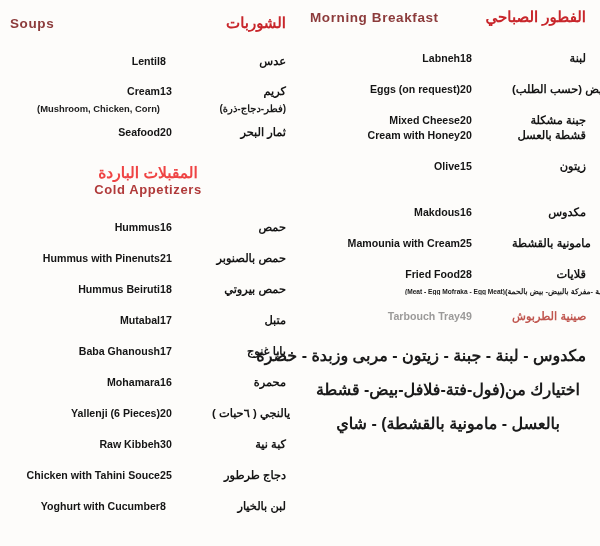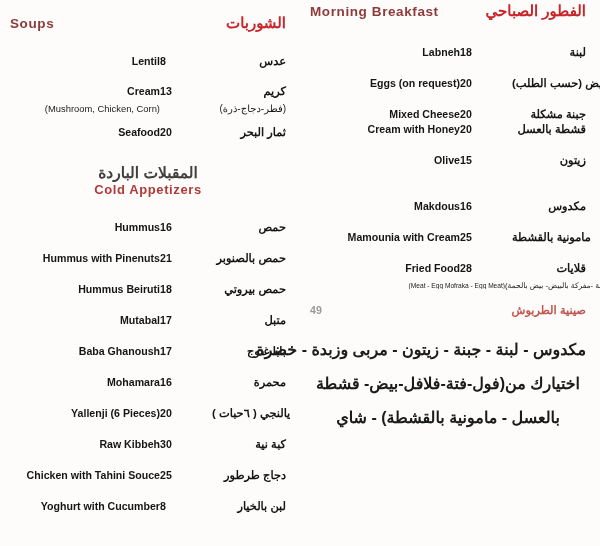--- a/index.html
+++ b/index.html
@@ -55,21 +55,21 @@
     white-space: nowrap;
   }
   
   .section-head.stacked {
     text-align: center;
     line-height: 1.15;
   }
   .section-head.stacked .hdr-ar {
     display: block;
     font-size: 15.5px;
-    color: #404040;
+    color: #ef4444;
     margin-bottom: 1px;
   }
   .section-head.stacked .hdr-en {
     display: block;
     font-size: 13px;
     color: #b03a3a;
   }
 
   
   .item-row {
@@ -94,21 +94,21 @@
     flex: 1 1 auto;
     text-align: right;
     direction: rtl;
     font-size: 11.4px;
   }
   
   .sub-row {
     display: flex;
     align-items: baseline;
     font-size: 9.4px;
-    font-weight: normal;
+    font-weight: bold;
     color: #1b1b1b;
     white-space: nowrap;
   }
   .sub-row .item-en { flex: 0 0 150px; }
   .sub-row .item-ar { font-size: 10px; }
   .sub-row.tiny { font-size: 6.6px; }
   .sub-row.tiny .item-en { flex: 0 0 195px; }
   .sub-row.tiny .item-ar { font-size: 7.6px; }
 
   
@@ -218,21 +218,21 @@
         <span class="item-en">Yoghurt with Cucumber</span>
         <span class="item-price">8</span>
         <span class="item-ar">لبن بالخيار</span>
       </div>
     </div>
 
   </div>
 
   <div class="column col-right">
 
-    <div class="section-head" style="margin-top:2px;">
+    <div class="section-head" style="margin-top:8px;">
       <div class="hdr-row">
         <span class="hdr-en">Morning Breakfast</span>
         <span class="hdr-ar">الفطور الصباحي</span>
       </div>
     </div>
 
     <div style="margin-top:25px;">
       <div class="item-row" style="margin-bottom:17px;">
         <span class="item-en">Labneh</span>
         <span class="item-price">18</span>
@@ -271,20 +271,21 @@
       <div class="item-row" style="margin-bottom:6px;">
         <span class="item-en">Fried Food</span>
         <span class="item-price">28</span>
         <span class="item-ar">قلايات</span>
       </div>
       <div class="sub-row tiny" style="margin-bottom:13px;">
         <span class="item-en">(Meat - Egg Mofraka - Egg Meat)</span>
         <span class="item-ar">(لحمة -مفركة بالبيض- بيض بالحمة)</span>
       </div>
       <div class="item-row muted">
+        <span class="item-en">Tarbouch Tray</span>
         <span class="item-price">49</span>
         <span class="item-ar">صينية الطربوش</span>
       </div>
     </div>
 
     <div style="margin-top:25px;">
       <div class="ar-note" style="margin-bottom:18px;">مكدوس - لبنة - جبنة - زيتون - مربى وزبدة - خضرة</div>
       <div class="ar-note" style="margin-bottom:18px;">اختيارك من(فول-فتة-فلافل-بيض- قشطة</div>
       <div class="ar-note">بالعسل - مامونية بالقشطة) - شاي</div>
     </div>

